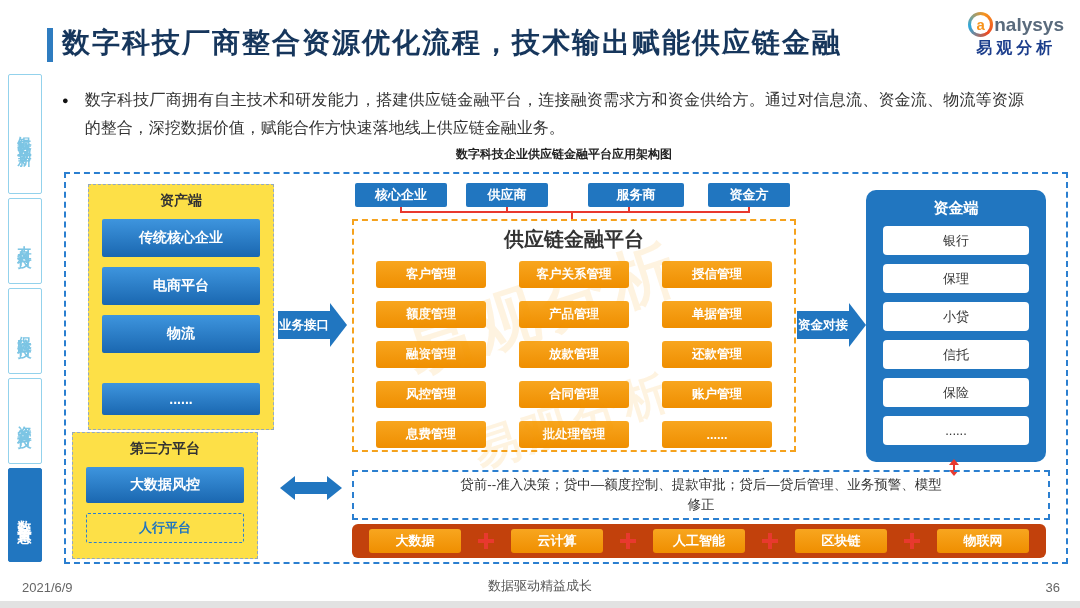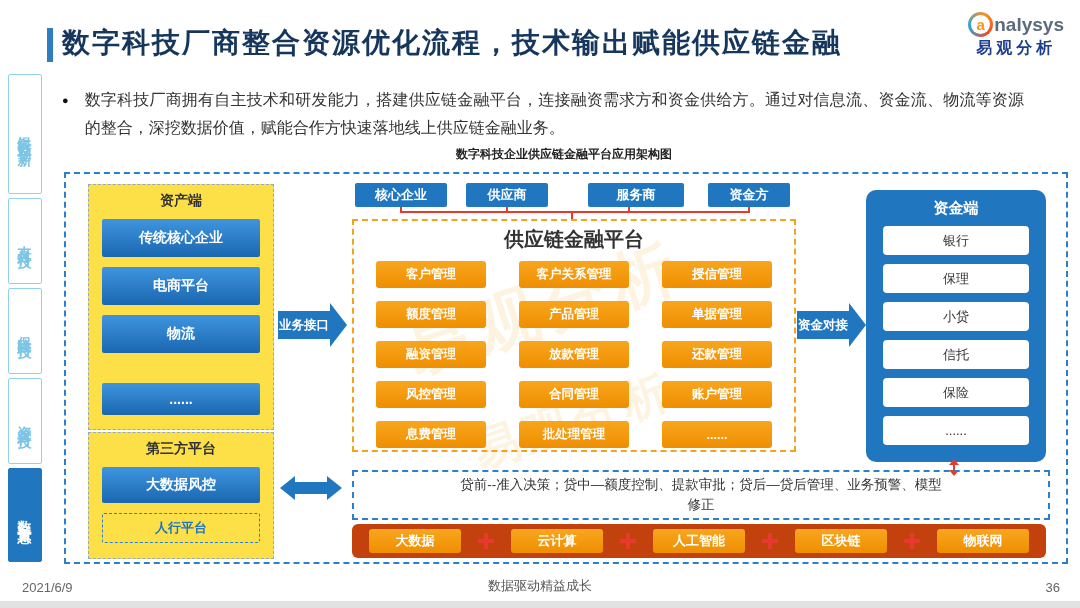--- a/index.html
+++ b/index.html
@@ -34,21 +34,21 @@
   .t1{top:74px;height:118px;} .t2{top:198px;height:84px;} .t3{top:288px;height:84px;}
   .t4{top:378px;height:84px;} .t5{top:468px;height:92px;}
   .tab.active{background:#2176c0;border-color:#2176c0;color:#fff;}
 
   
   .main-border{position:absolute;left:64px;top:172px;width:1000px;height:388px;border:2px dashed #2b7fd0;}
 
   
   .panel{position:absolute;border:1px dashed #93a9c0;background:#fde047;}
   .asset{left:88px;top:184px;width:184px;height:244px;}
-  .third{left:88px;top:432px;width:184px;height:125px;}
+  .third{left:72px;top:432px;width:184px;height:125px;}
   .panel-title{text-align:center;font-size:14px;font-weight:bold;color:#333;margin-top:7px;}
   .panel-items{padding:9px 13px 0;display:flex;flex-direction:column;gap:10px;}
   .blue-item{height:38px;display:flex;align-items:center;justify-content:center;color:#fff;
              font-size:14px;font-weight:bold;background:linear-gradient(180deg,#3e95de,#1a67b0);border-radius:2px;}
   .gap-top{margin-top:20px;height:32px;}
   .third .blue-item{height:36px;}
   .white-item{height:28px;display:flex;align-items:center;justify-content:center;
               border:1px dashed #2b7fd0;color:#2176c0;font-size:13px;font-weight:bold;border-radius:2px;}
 
   

